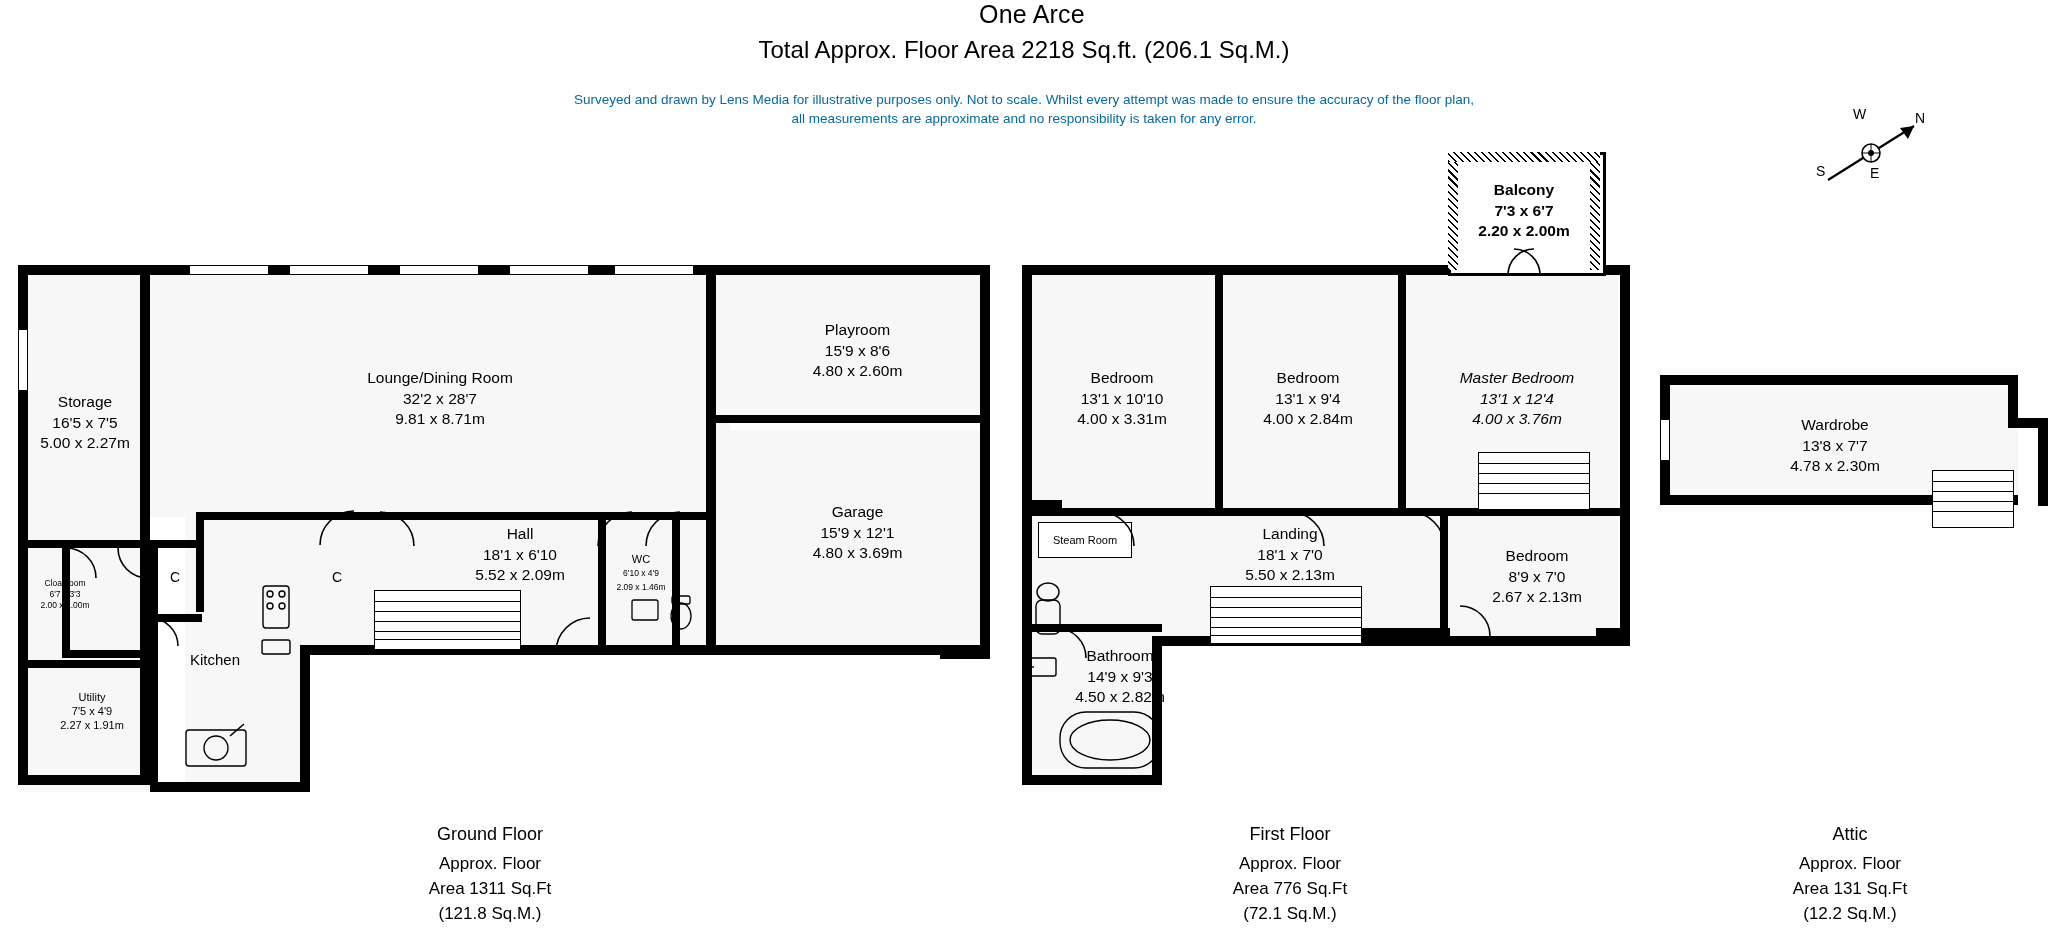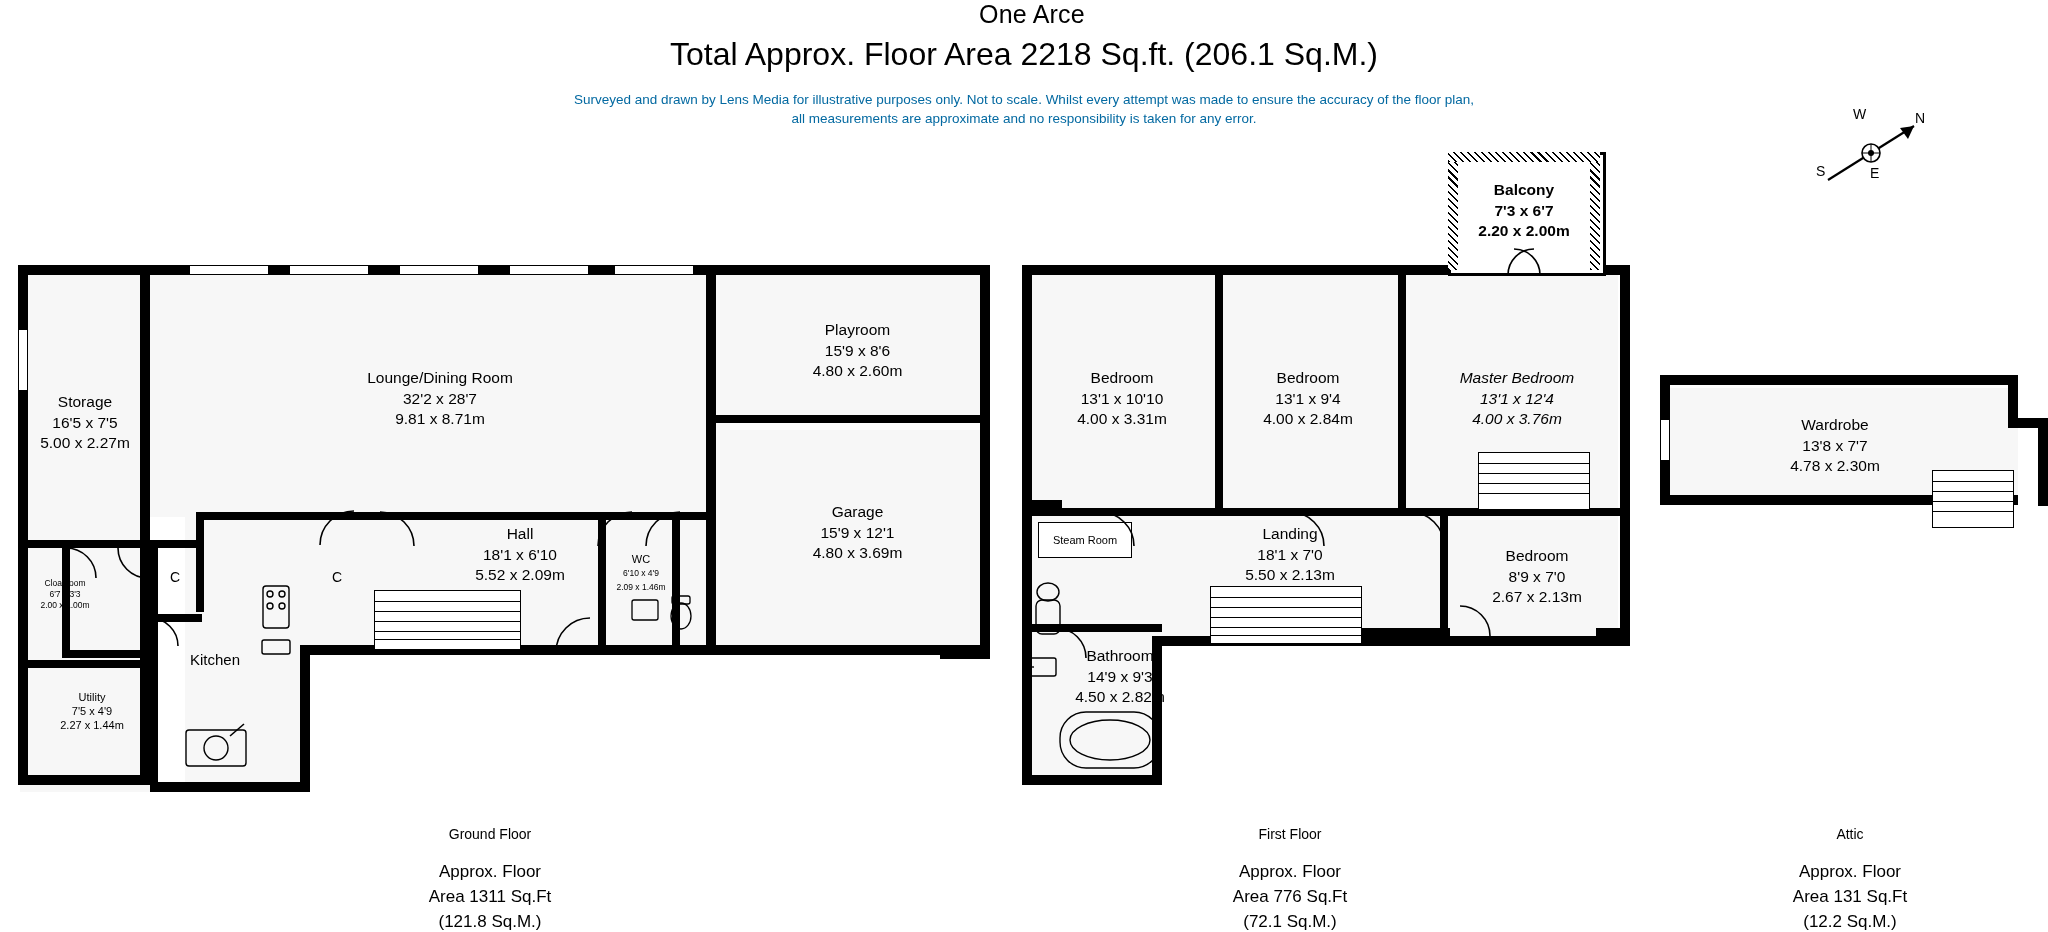--- a/index.html
+++ b/index.html
@@ -28,21 +28,21 @@
     width: 2048px;
     text-align: center;
     font-size: 25px;
     letter-spacing: 0.2px;
   }
   .subtitle {
     position: absolute;
     left: 0; top: 36px;
     width: 2048px;
     text-align: center;
-    font-size: 32px;
+    font-size: 24px;
   }
   .disclaimer {
     position: absolute;
     left: 0; top: 90px;
     width: 2048px;
     text-align: center;
     font-size: 13.5px;
     line-height: 19px;
     color: #0369a1;
   }
@@ -79,22 +79,22 @@
   .label .d2 { display: block; }
   .floor-cap {
     position: absolute;
     text-align: center;
     font-size: 17px;
     line-height: 25px;
     width: 320px;
   }
   .floor-cap .cap-name {
     display: block;
-    font-size: 14px;
-    margin-bottom: 12px;
+    font-size: 18px;
+    margin-bottom: 4px;
   }
   .floor-cap .cap-line { display: block; }
   
   .compass {
     position: absolute;
     left: 1818px;
     top: 118px;
     width: 110px;
     height: 80px;
   }
@@ -238,21 +238,21 @@
       <span class="tiny" style="display:block; font-size:8.5px;">2.09 x 1.46m</span>
     </div>
     <div class="label tiny" style="left:20px; top:578px; width:90px;">
       <span class="nm">Cloakroom</span>
       <span class="d1">6'7 x 3'3</span>
       <span class="d2">2.00 x 1.00m</span>
     </div>
     <div class="label small" style="left:42px; top:690px; width:100px;">
       <span class="nm">Utility</span>
       <span class="d1">7'5 x 4'9</span>
-      <span class="d2">2.27 x 1.44m</span>
+      <span class="d2">2.27 x 1.91m</span>
     </div>
     <div class="label" style="left:160px; top:650px; width:110px; font-size:15px;">
       <span class="nm">Kitchen</span>
     </div>
     <div class="label" style="left:152px; top:567px; width:46px; font-size:14px;">
       <span class="nm">C</span>
     </div>
     <div class="label" style="left:322px; top:567px; width:30px; font-size:14px;">
       <span class="nm">C</span>
     </div>

